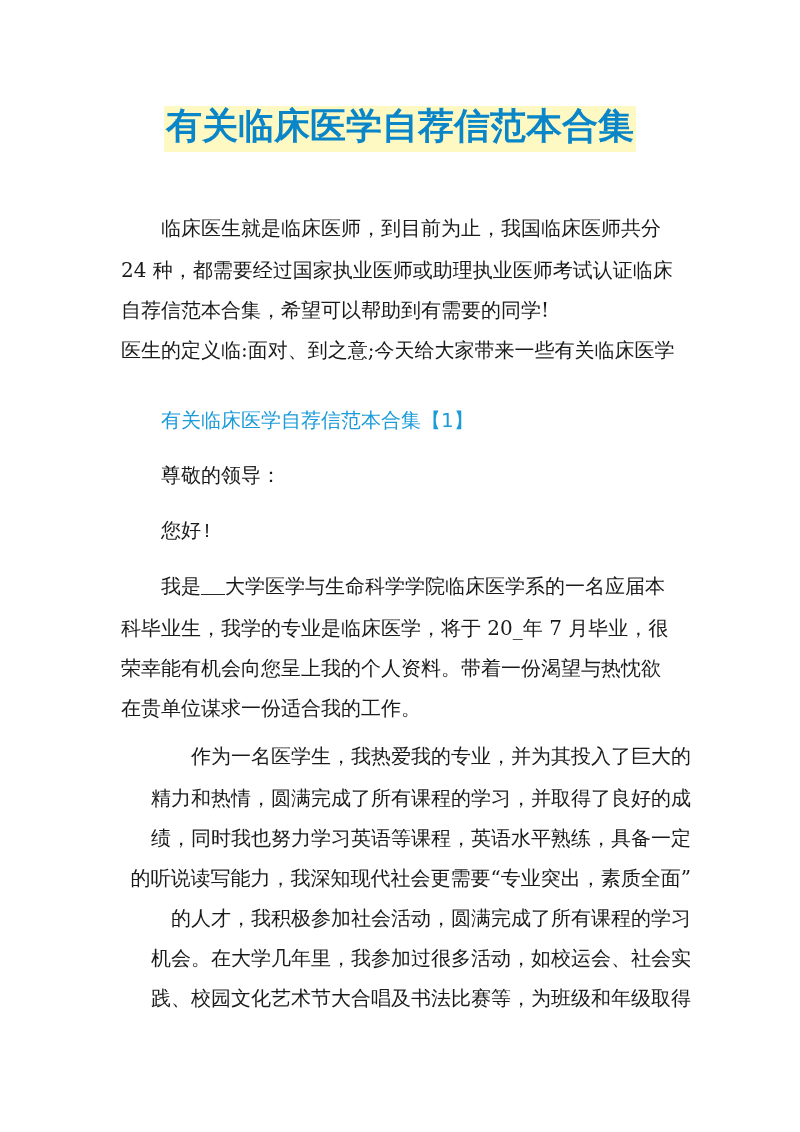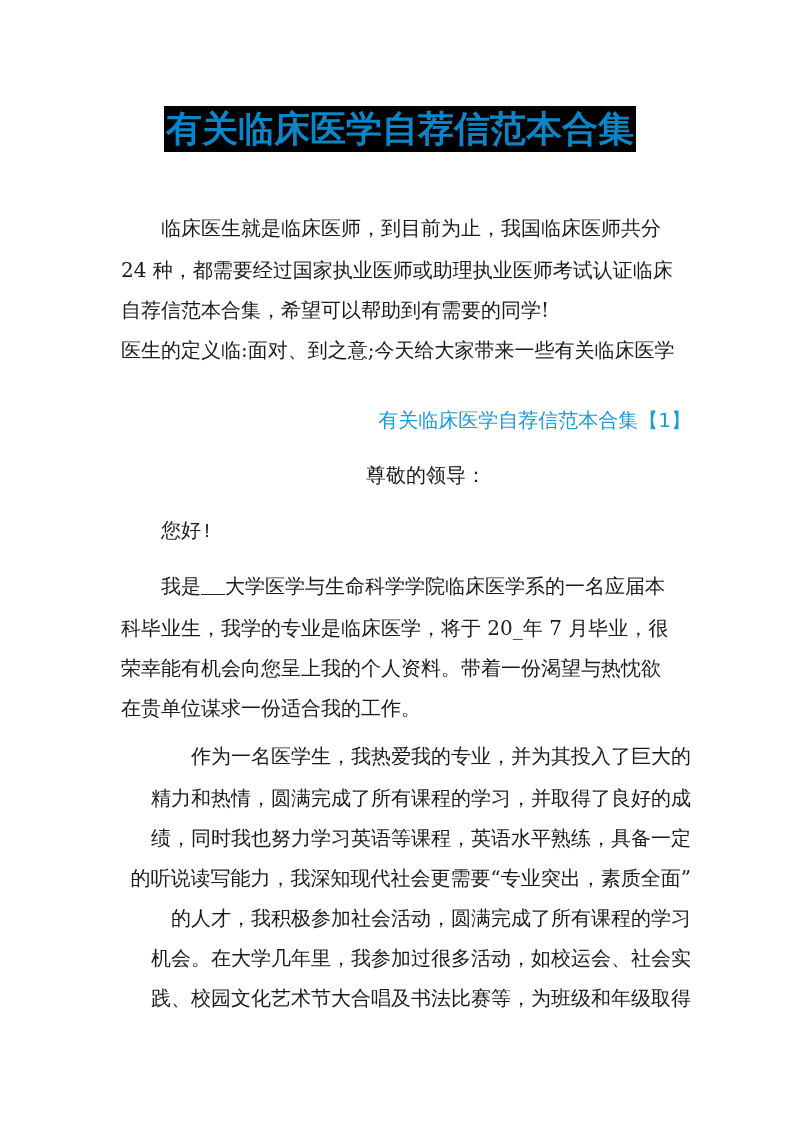--- a/index.html
+++ b/index.html
@@ -22,23 +22,23 @@
   }
   .title-wrap {
     position: absolute;
     top: 106px;
     left: 0;
     width: 800px;
     text-align: center;
   }
   .title {
     display: inline-block;
-    background: #000000;
+    background: #fef9c3;
     color: #0a86c8;
-    font-family: Liberation Serif, serif;
+    font-family: Liberation Mono, monospace;
     font-weight: bold;
     font-size: 36px;
     line-height: 46px;
     height: 46px;
     padding: 0 2px;
     letter-spacing: 0px;
     white-space: nowrap;
     text-align: center;
   }
   .line {
@@ -72,25 +72,25 @@
     <span class="title">有关临床医学自荐信范本合集</span>
   </div>
 
   <div class="para" style="top:210px;">
     <div class="line indent">临床医生就是临床医师，到目前为止，我国临床医师共分</div>
     <div class="line">24 种，都需要经过国家执业医师或助理执业医师考试认证临床</div>
     <div class="line">自荐信范本合集，希望可以帮助到有需要的同学!</div>
     <div class="line">医生的定义临:面对、到之意;今天给大家带来一些有关临床医学</div>
   </div>
 
-  <div class="para" style="top:400px;text-align:right;">
+  <div class="para" style="top:400px;">
     <div class="sub-heading">有关临床医学自荐信范本合集【1】</div>
   </div>
 
-  <div class="para" style="top:457px;text-align:center;">
+  <div class="para" style="top:457px;">
     <div class="line indent">尊敬的领导：</div>
   </div>
 
   <div class="para" style="top:512px;">
     <div class="line indent">您好!</div>
   </div>
 
   <div class="para" style="top:568px;">
     <div class="line indent">我是__大学医学与生命科学学院临床医学系的一名应届本</div>
     <div class="line">科毕业生，我学的专业是临床医学，将于 20_年 7 月毕业，很</div>

